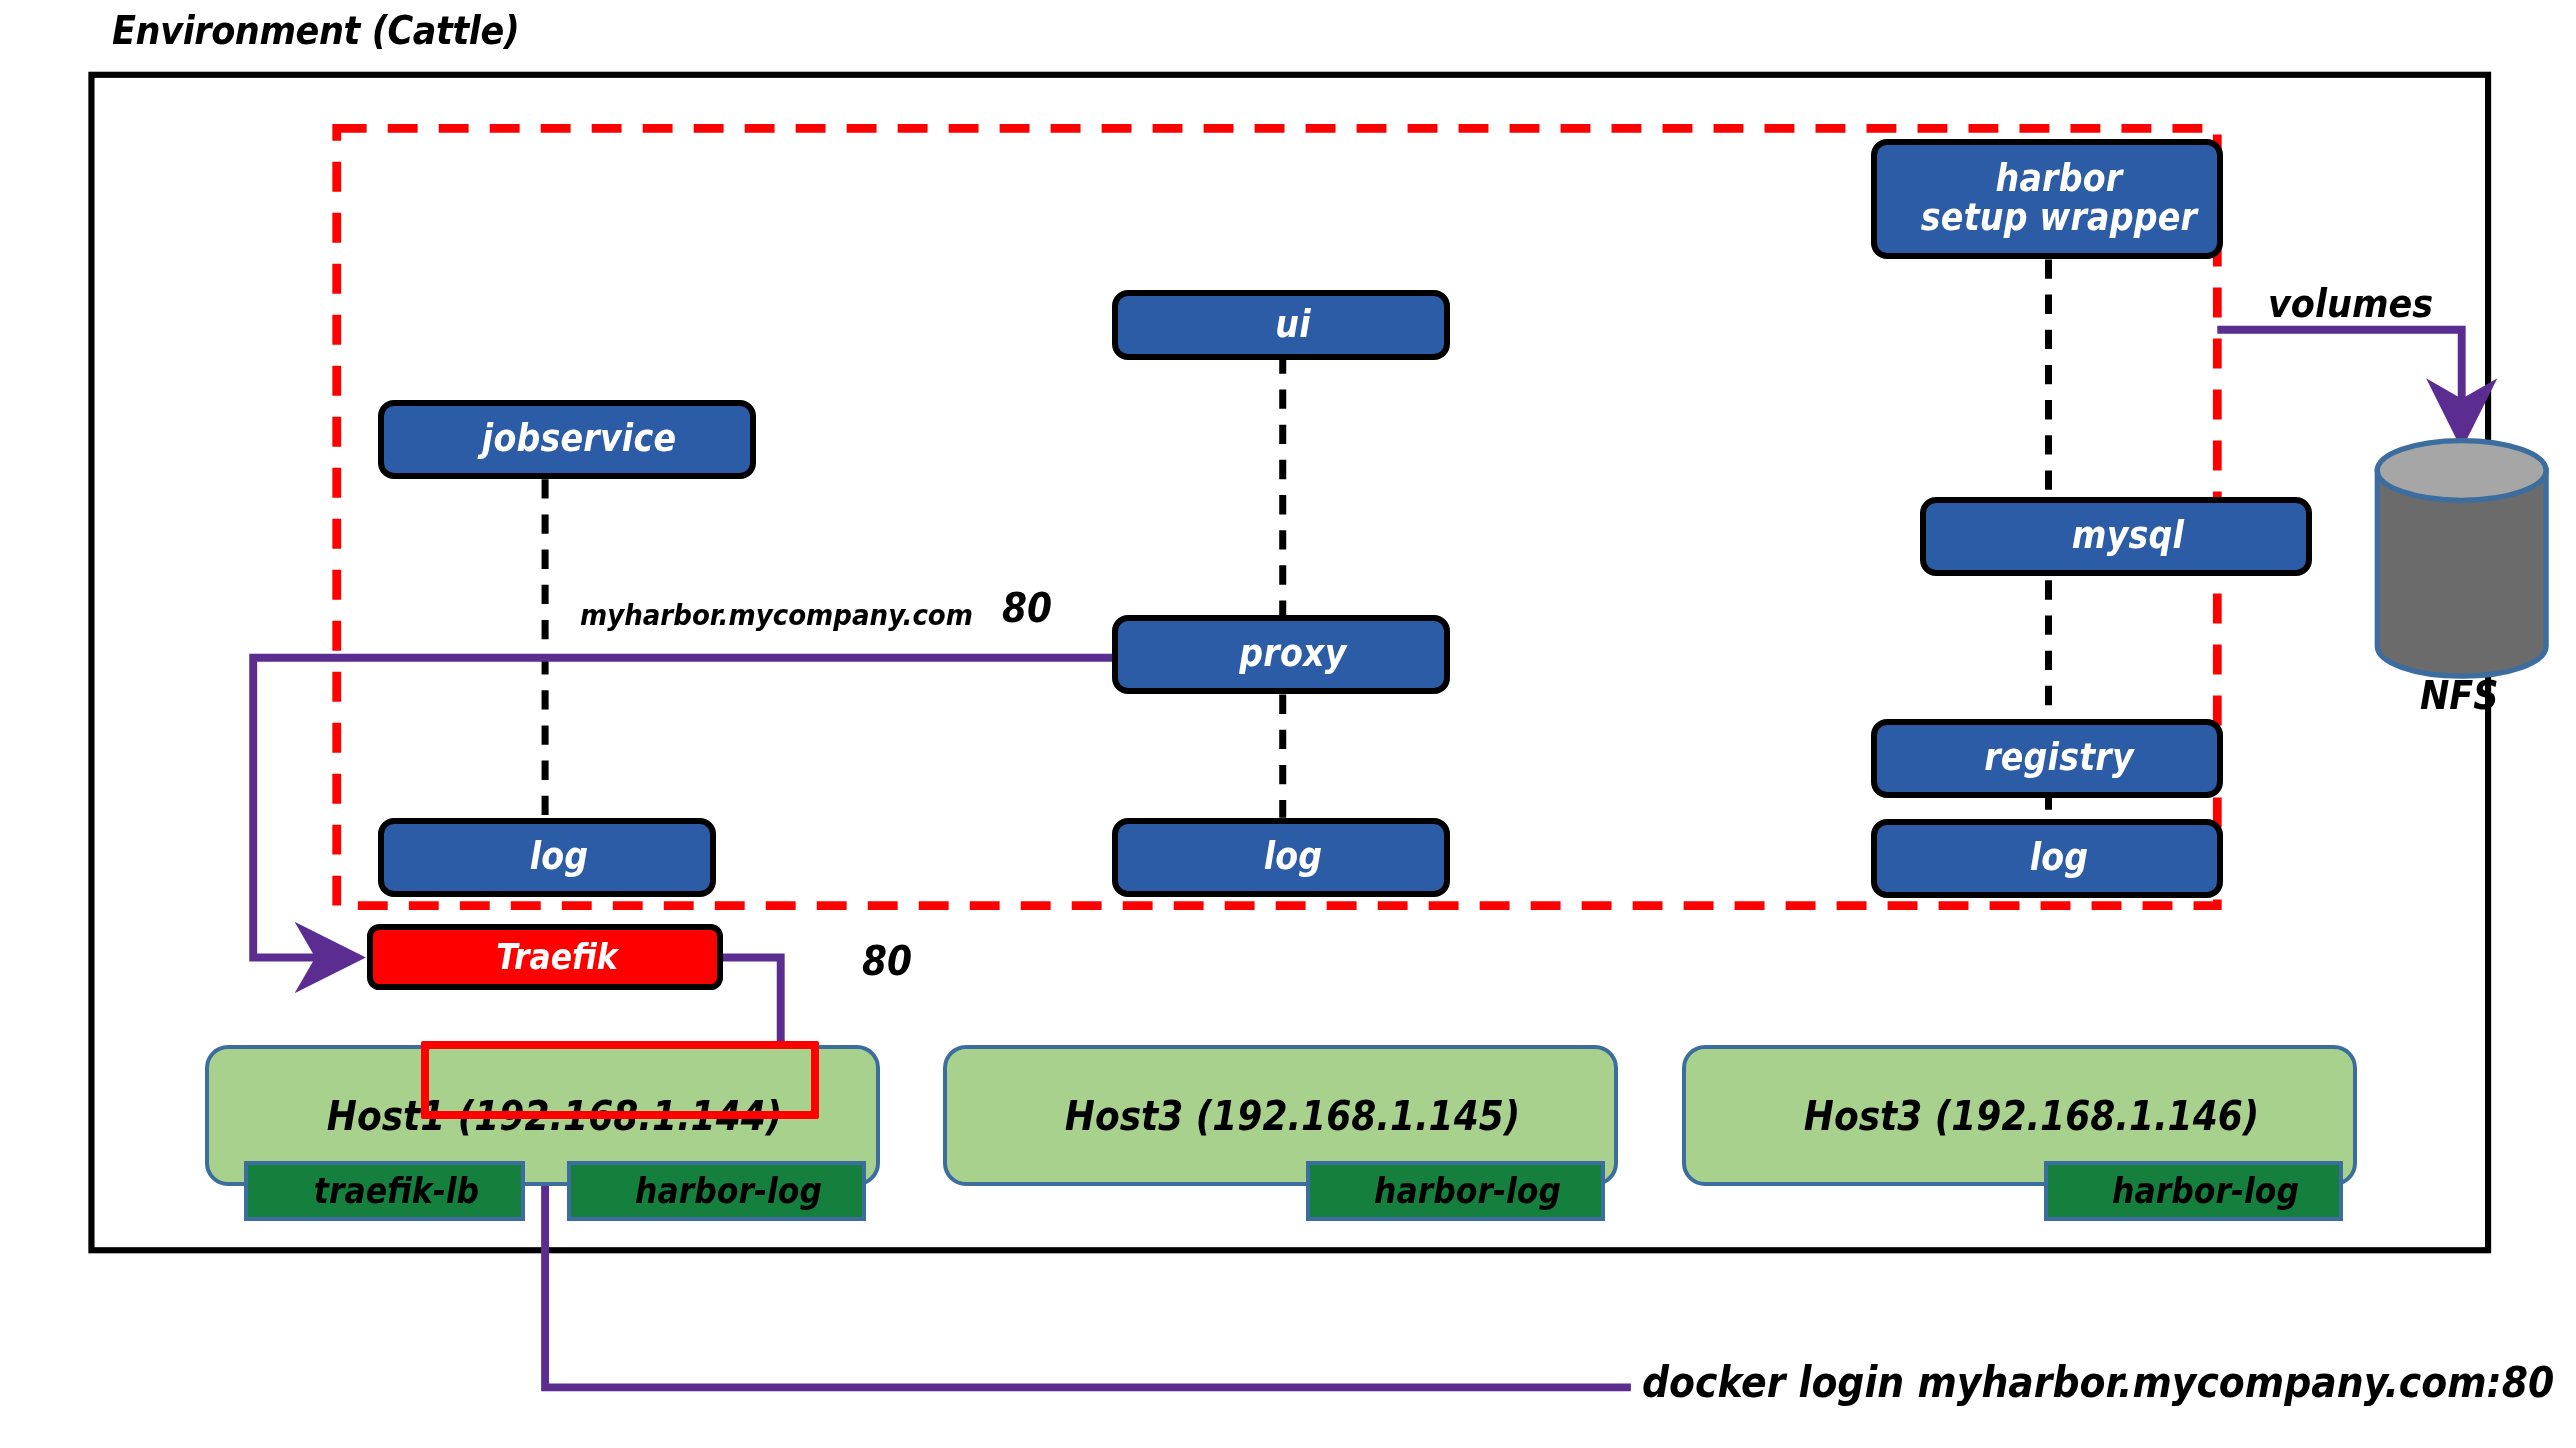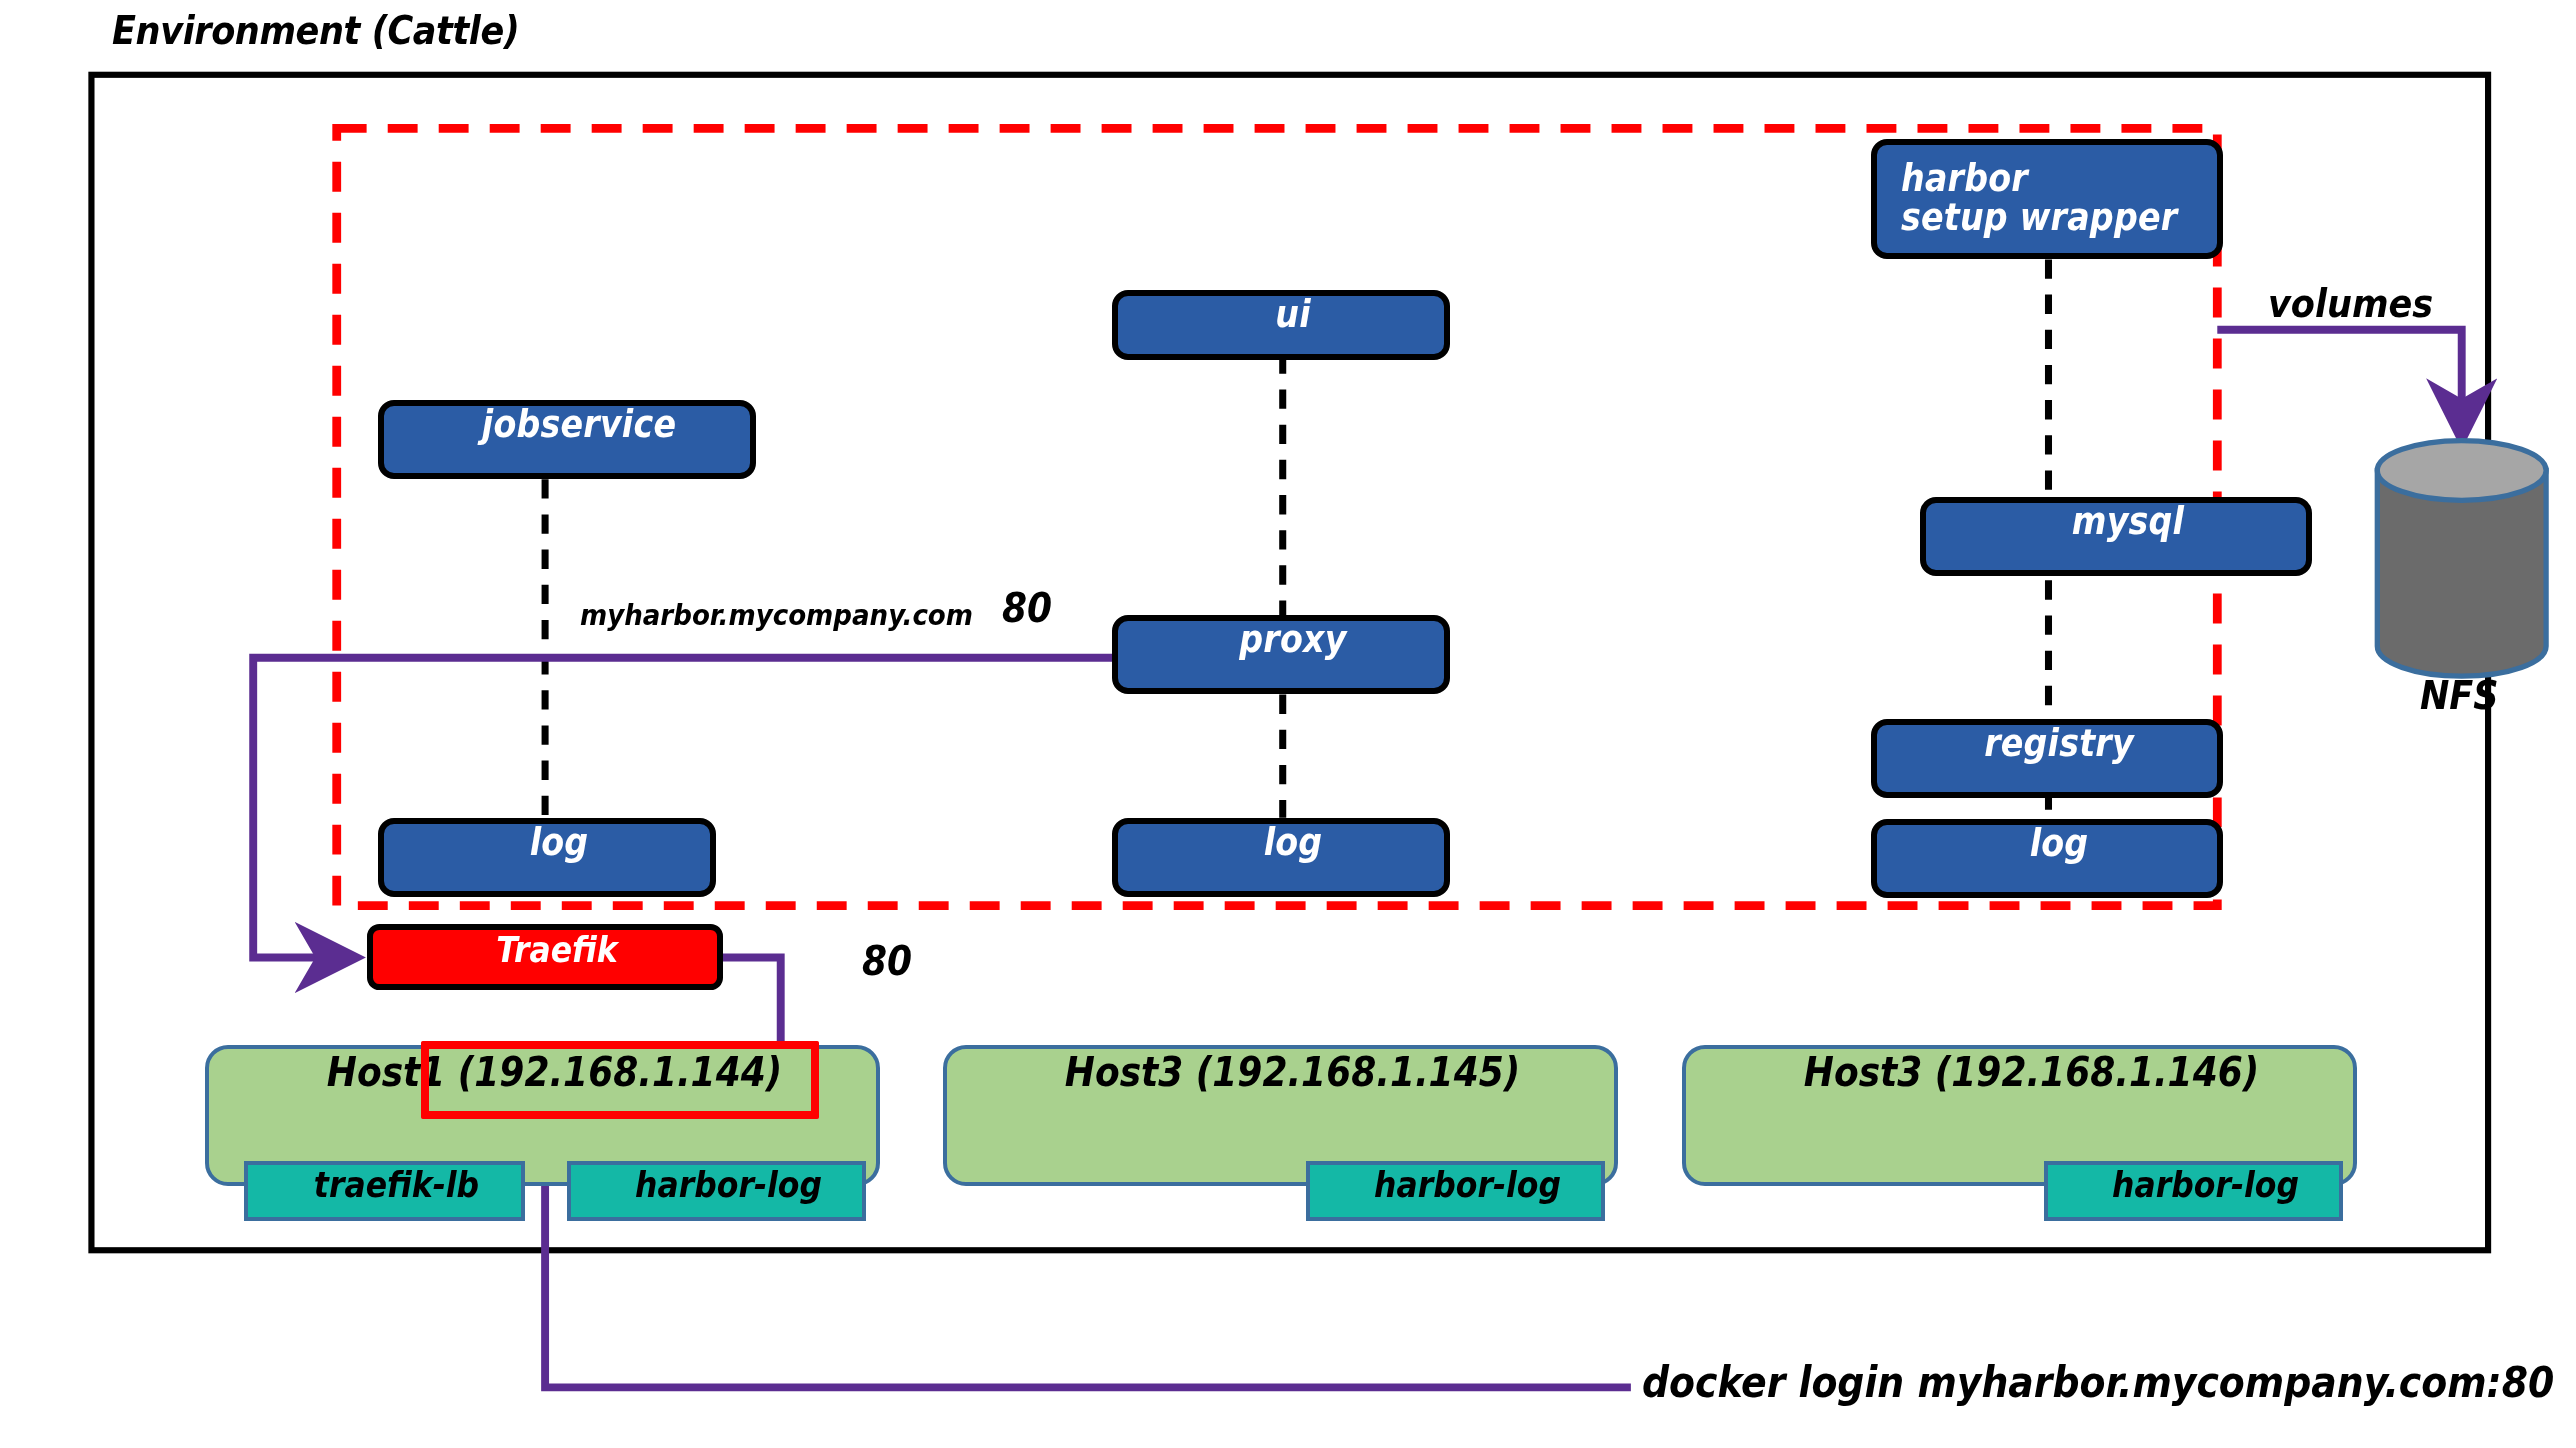--- a/index.html
+++ b/index.html
@@ -5,37 +5,37 @@
   html,body{margin:0;padding:0;background:#ffffff;}
   body{width:2576px;height:1449px;position:relative;overflow:hidden;
        font-family:"DejaVu Sans Condensed","Liberation Sans",sans-serif;}
 
   #stage{position:absolute;left:0;top:0;width:2576px;height:1449px;}
 
   svg.layer{position:absolute;left:0;top:0;width:2576px;height:1449px;overflow:visible;}
   svg.under{z-index:1;}
 
   .node{position:absolute;z-index:3;box-sizing:border-box;display:flex;
-        align-items:flex-start;justify-content:center;text-align:center;padding-left:24px;}
+        align-items:center;justify-content:center;text-align:center;padding-left:24px;}
 
   
   .svc{background:#2B5CA5;border:6.2px solid #000000;border-radius:16px;
        color:#ffffff;font-weight:bold;font-style:italic;letter-spacing:0.2px;
        line-height:1.05;}
 
   
   .traefik{background:#FF0000;border:6.2px solid #000000;border-radius:12.3px;
        color:#ffffff;font-weight:bold;font-style:italic;}
 
   
   .host{background:#A9D18E;border:4.4px solid #3B6E9E;border-radius:23px;
        color:#000000;font-weight:bold;font-style:italic;margin-top:47px;}
 
   
-  .tag{background:#14b8a6;border:4.4px solid #3B6E9E;border-radius:0;
+  .tag{background:#15803d;border:4.4px solid #3B6E9E;border-radius:0;
        color:#000000;font-weight:bold;font-style:italic;z-index:4;}
 
   
   .lbl{position:absolute;z-index:6;color:#000000;font-weight:bold;
        font-style:italic;white-space:nowrap;}
 
   .env-title{font-size:39px;letter-spacing:-0.4px;}
 
   
   .ip-hilite{position:absolute;z-index:4;border:8px solid #FF0000;

